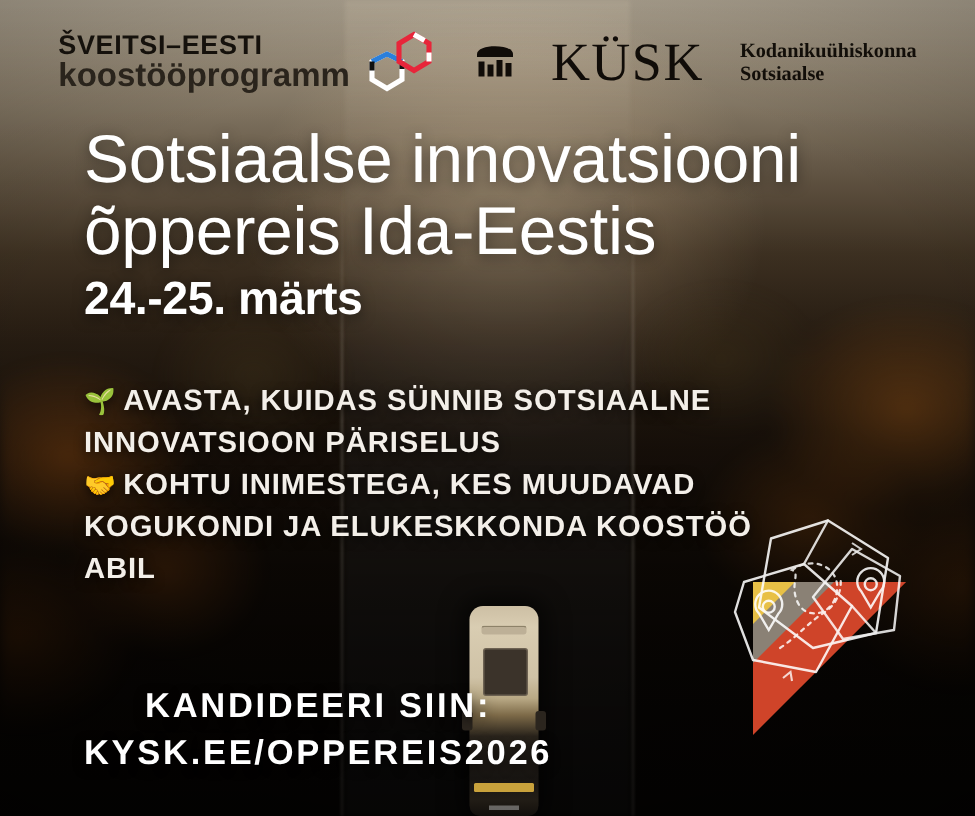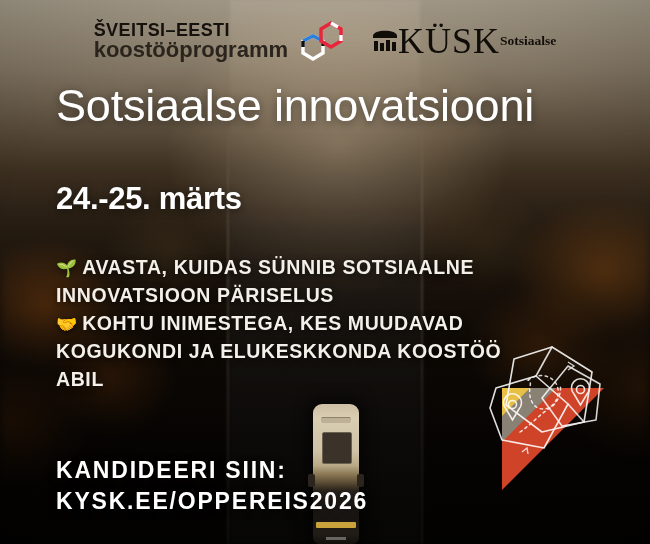--- a/index.html
+++ b/index.html
@@ -204,21 +204,21 @@
   }
   .swiss-line2 {
     font-size: 22px;
     font-weight: bold;
     letter-spacing: 0px;
     color: #2a241c;
   }
   .logo-kysk {
     display: flex;
     align-items: center;
-    gap: 0;
+    gap: 24px;
   }
   .kysk-word {
     font-family: "Liberation Serif", serif;
     font-size: 36px;
     letter-spacing: 1px;
     color: #100c08;
     line-height: 1;
   }
   .kysk-sub {
     font-family: "Liberation Serif", serif;
@@ -276,20 +276,21 @@
     position: absolute;
     left: 56px;
     top: 455px;
     color: #ffffff;
     font-size: 23px;
     font-weight: bold;
     letter-spacing: 1.8px;
     line-height: 1.33;
     text-transform: uppercase;
     text-shadow: 0 2px 8px rgba(0,0,0,0.7);
+    text-align: center;
   }
 </style>
 </head>
 <body>
 
 <div id="poster">
 
   <div class="bg-photo"></div>
   <div class="bg-road"></div>
   <div class="bg-road-edge left"></div>
@@ -368,28 +369,30 @@
     <div class="logo-kysk">
       <svg width="26" height="28" viewBox="0 0 26 28">
         <path d="M1 9 C 1 2, 25 2, 25 9 L 25 11 L 1 11 Z" fill="#100c08"></path>
         <rect x="2" y="14" width="4" height="10" fill="#100c08"></rect>
         <rect x="8" y="16" width="4" height="8" fill="#100c08"></rect>
         <rect x="14" y="13" width="4" height="11" fill="#100c08"></rect>
         <rect x="20" y="15" width="4" height="9" fill="#100c08"></rect>
       </svg>
       <div class="kysk-word">KÜSK</div>
       <div class="kysk-sub">
+        <div>Kodanikuühiskonna</div>
         <div>Sotsiaalse</div>
       </div>
     </div>
 
   </div>
 
   <div class="headline">
     <div>Sotsiaalse innovatsiooni</div>
+    <div>õppereis Ida-Eestis</div>
   </div>
 
   <div class="dateline">24.-25. märts</div>
 
   <div class="bullets">
     <div class="bullet">
       <span class="emoji">🌱</span><span>AVASTA, KUIDAS SÜNNIB SOTSIAALNE INNOVATSIOON PÄRISELUS</span>
     </div>
     <div class="bullet">
       <span class="emoji">🤝</span><span>KOHTU INIMESTEGA, KES MUUDAVAD KOGUKONDI JA ELUKESKKONDA KOOSTÖÖ ABIL</span>

